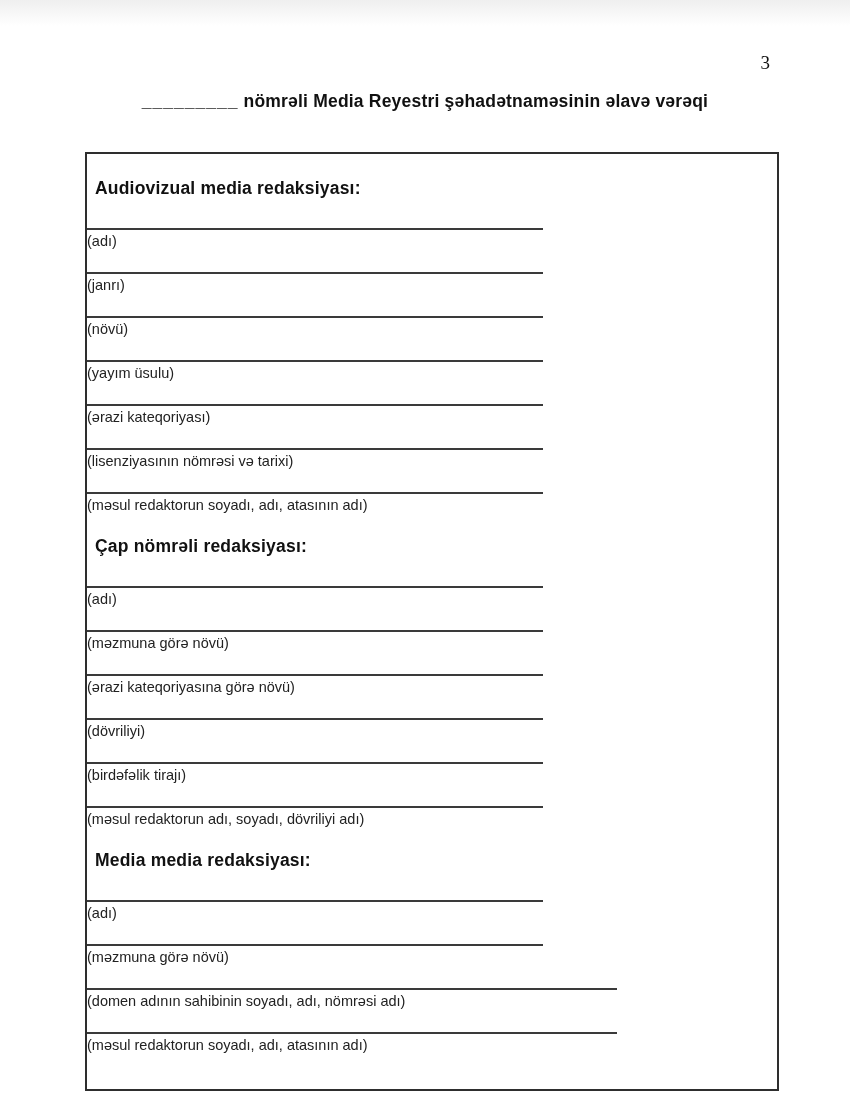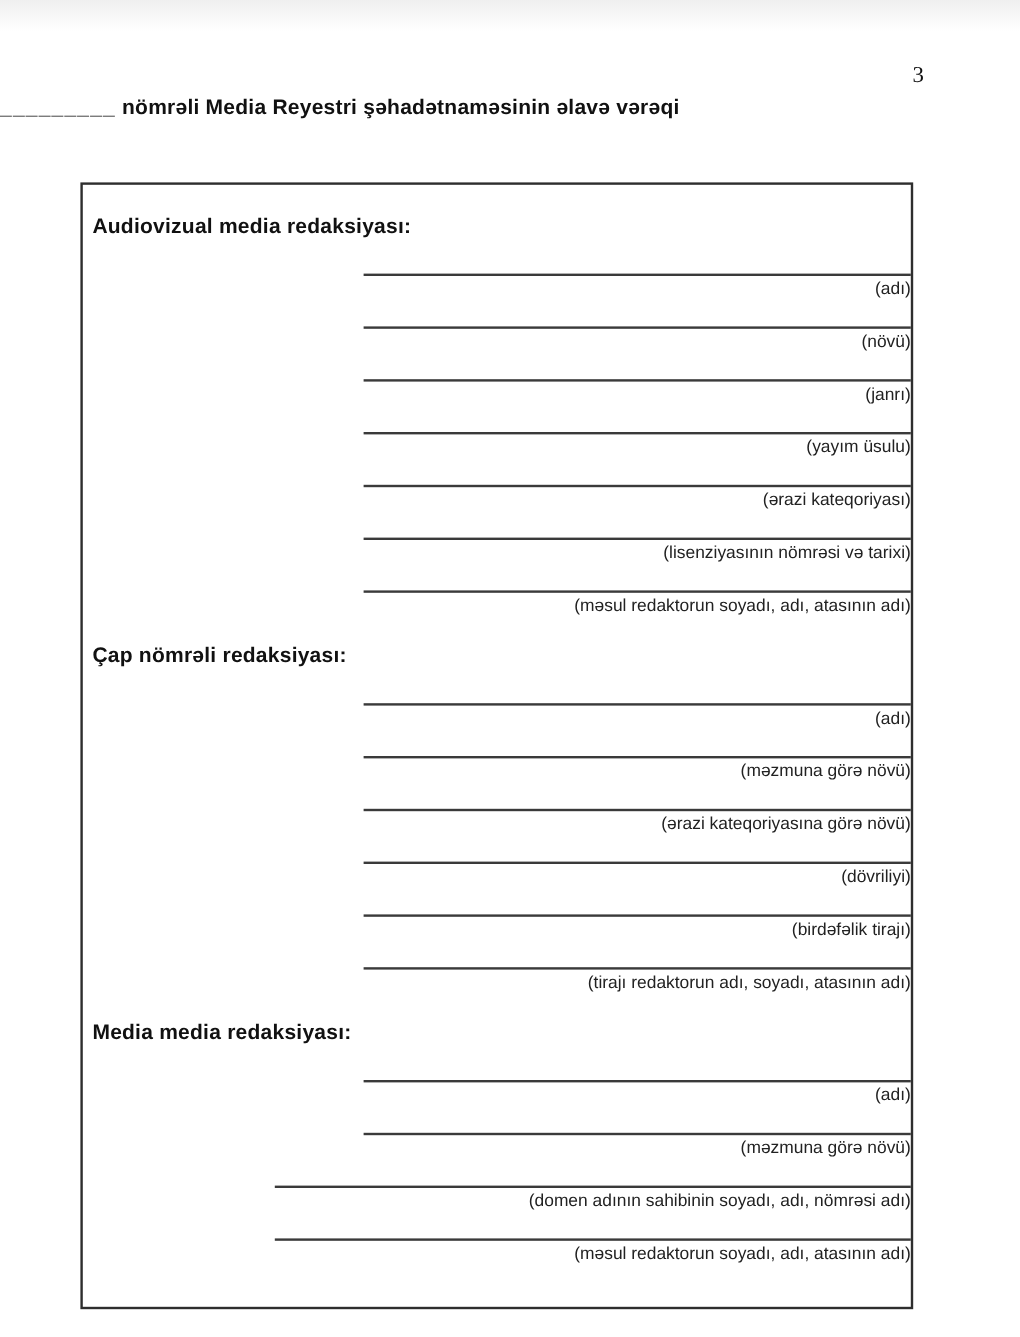--- a/index.html
+++ b/index.html
@@ -26,54 +26,55 @@
   .page-number {
     position: absolute;
     top: 52px;
     right: 80px;
     font-family: "Liberation Serif", serif;
     font-size: 19px;
     color: #111;
   }
   .doc-title {
     position: absolute;
-    top: 79px;
+    top: 91px;
     left: 0;
     width: 850px;
+    text-align: center;
     font-weight: bold;
     font-size: 17.5px;
     letter-spacing: 0.2px;
     color: #111;
     white-space: nowrap;
   }
   .doc-title .title-blank {
     letter-spacing: 1px;
   }
   .form-box {
     position: absolute;
-    left: 67px;
+    left: 85px;
     top: 152px;
     width: 694px;
     height: 939px;
     border: 2px solid #2e2e2e;
     box-sizing: border-box;
     padding-top: 24px;
     background: #ffffff;
   }
   .section-heading {
     font-size: 17.5px;
     font-weight: bold;
     margin: 0 0 29px 8px;
     color: #111;
     letter-spacing: 0.2px;
   }
   .field {
     display: flex;
     flex-direction: column;
-    align-items: flex-end;
+    align-items: flex-start;
     margin-bottom: 22px;
   }
   .blank-line {
     width: 456px;
     height: 0;
     border-bottom: 2px solid #3a3a3a;
   }
   .field.wide .blank-line {
     width: 530px;
   }
@@ -100,25 +101,25 @@
   <div class="form-box" id="form-box">
 
   <div class="section">
         <div class="section-heading">Audiovizual media redaksiyası:</div>
         <div class="field">
           <div class="blank-line"></div>
           <div class="field-label">(adı)</div>
         </div>
         <div class="field">
           <div class="blank-line"></div>
-          <div class="field-label">(növü)</div>
+          <div class="field-label">(janrı)</div>
         </div>
         <div class="field">
           <div class="blank-line"></div>
-          <div class="field-label">(janrı)</div>
+          <div class="field-label">(növü)</div>
         </div>
         <div class="field">
           <div class="blank-line"></div>
           <div class="field-label">(yayım üsulu)</div>
         </div>
         <div class="field">
           <div class="blank-line"></div>
           <div class="field-label">(ərazi kateqoriyası)</div>
         </div>
         <div class="field">
@@ -147,21 +148,21 @@
         <div class="field">
           <div class="blank-line"></div>
           <div class="field-label">(dövriliyi)</div>
         </div>
         <div class="field">
           <div class="blank-line"></div>
           <div class="field-label">(birdəfəlik tirajı)</div>
         </div>
         <div class="field">
           <div class="blank-line"></div>
-          <div class="field-label">(tirajı redaktorun adı, soyadı, atasının adı)</div>
+          <div class="field-label">(məsul redaktorun adı, soyadı, dövriliyi adı)</div>
         </div>
       </div>
       <div class="section">
         <div class="section-heading">Media media redaksiyası:</div>
         <div class="field">
           <div class="blank-line"></div>
           <div class="field-label">(adı)</div>
         </div>
         <div class="field">
           <div class="blank-line"></div>

